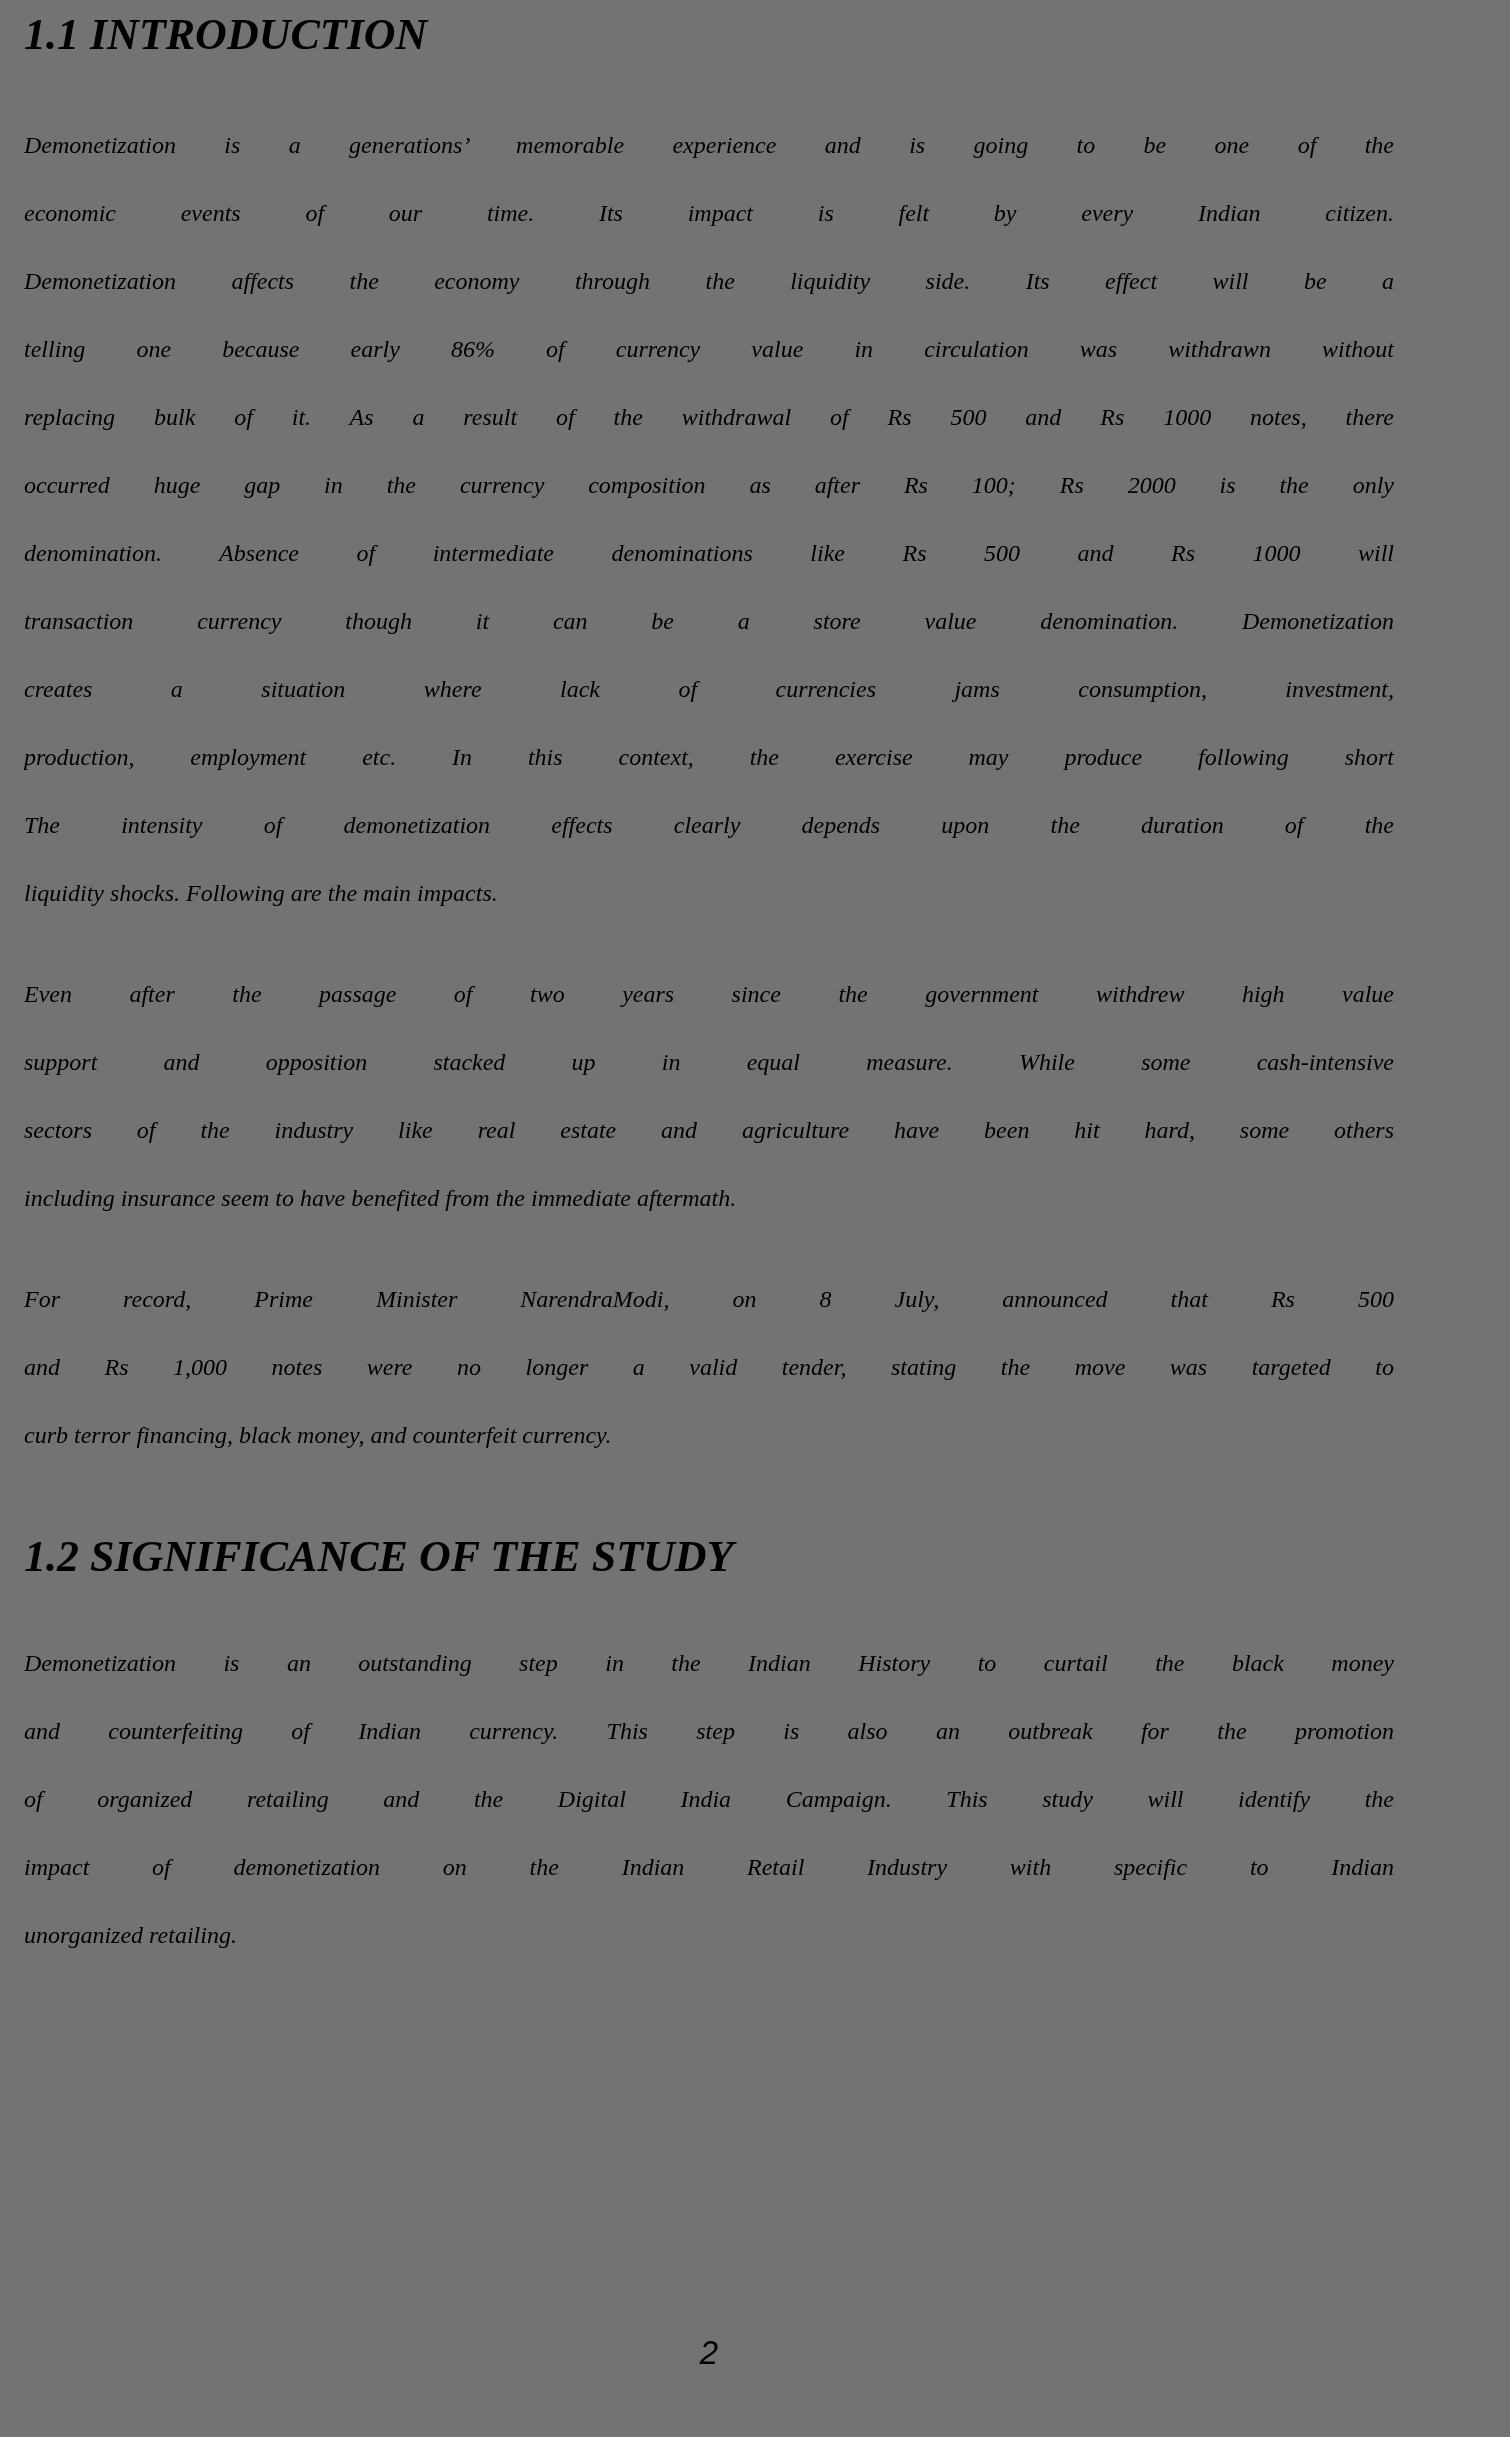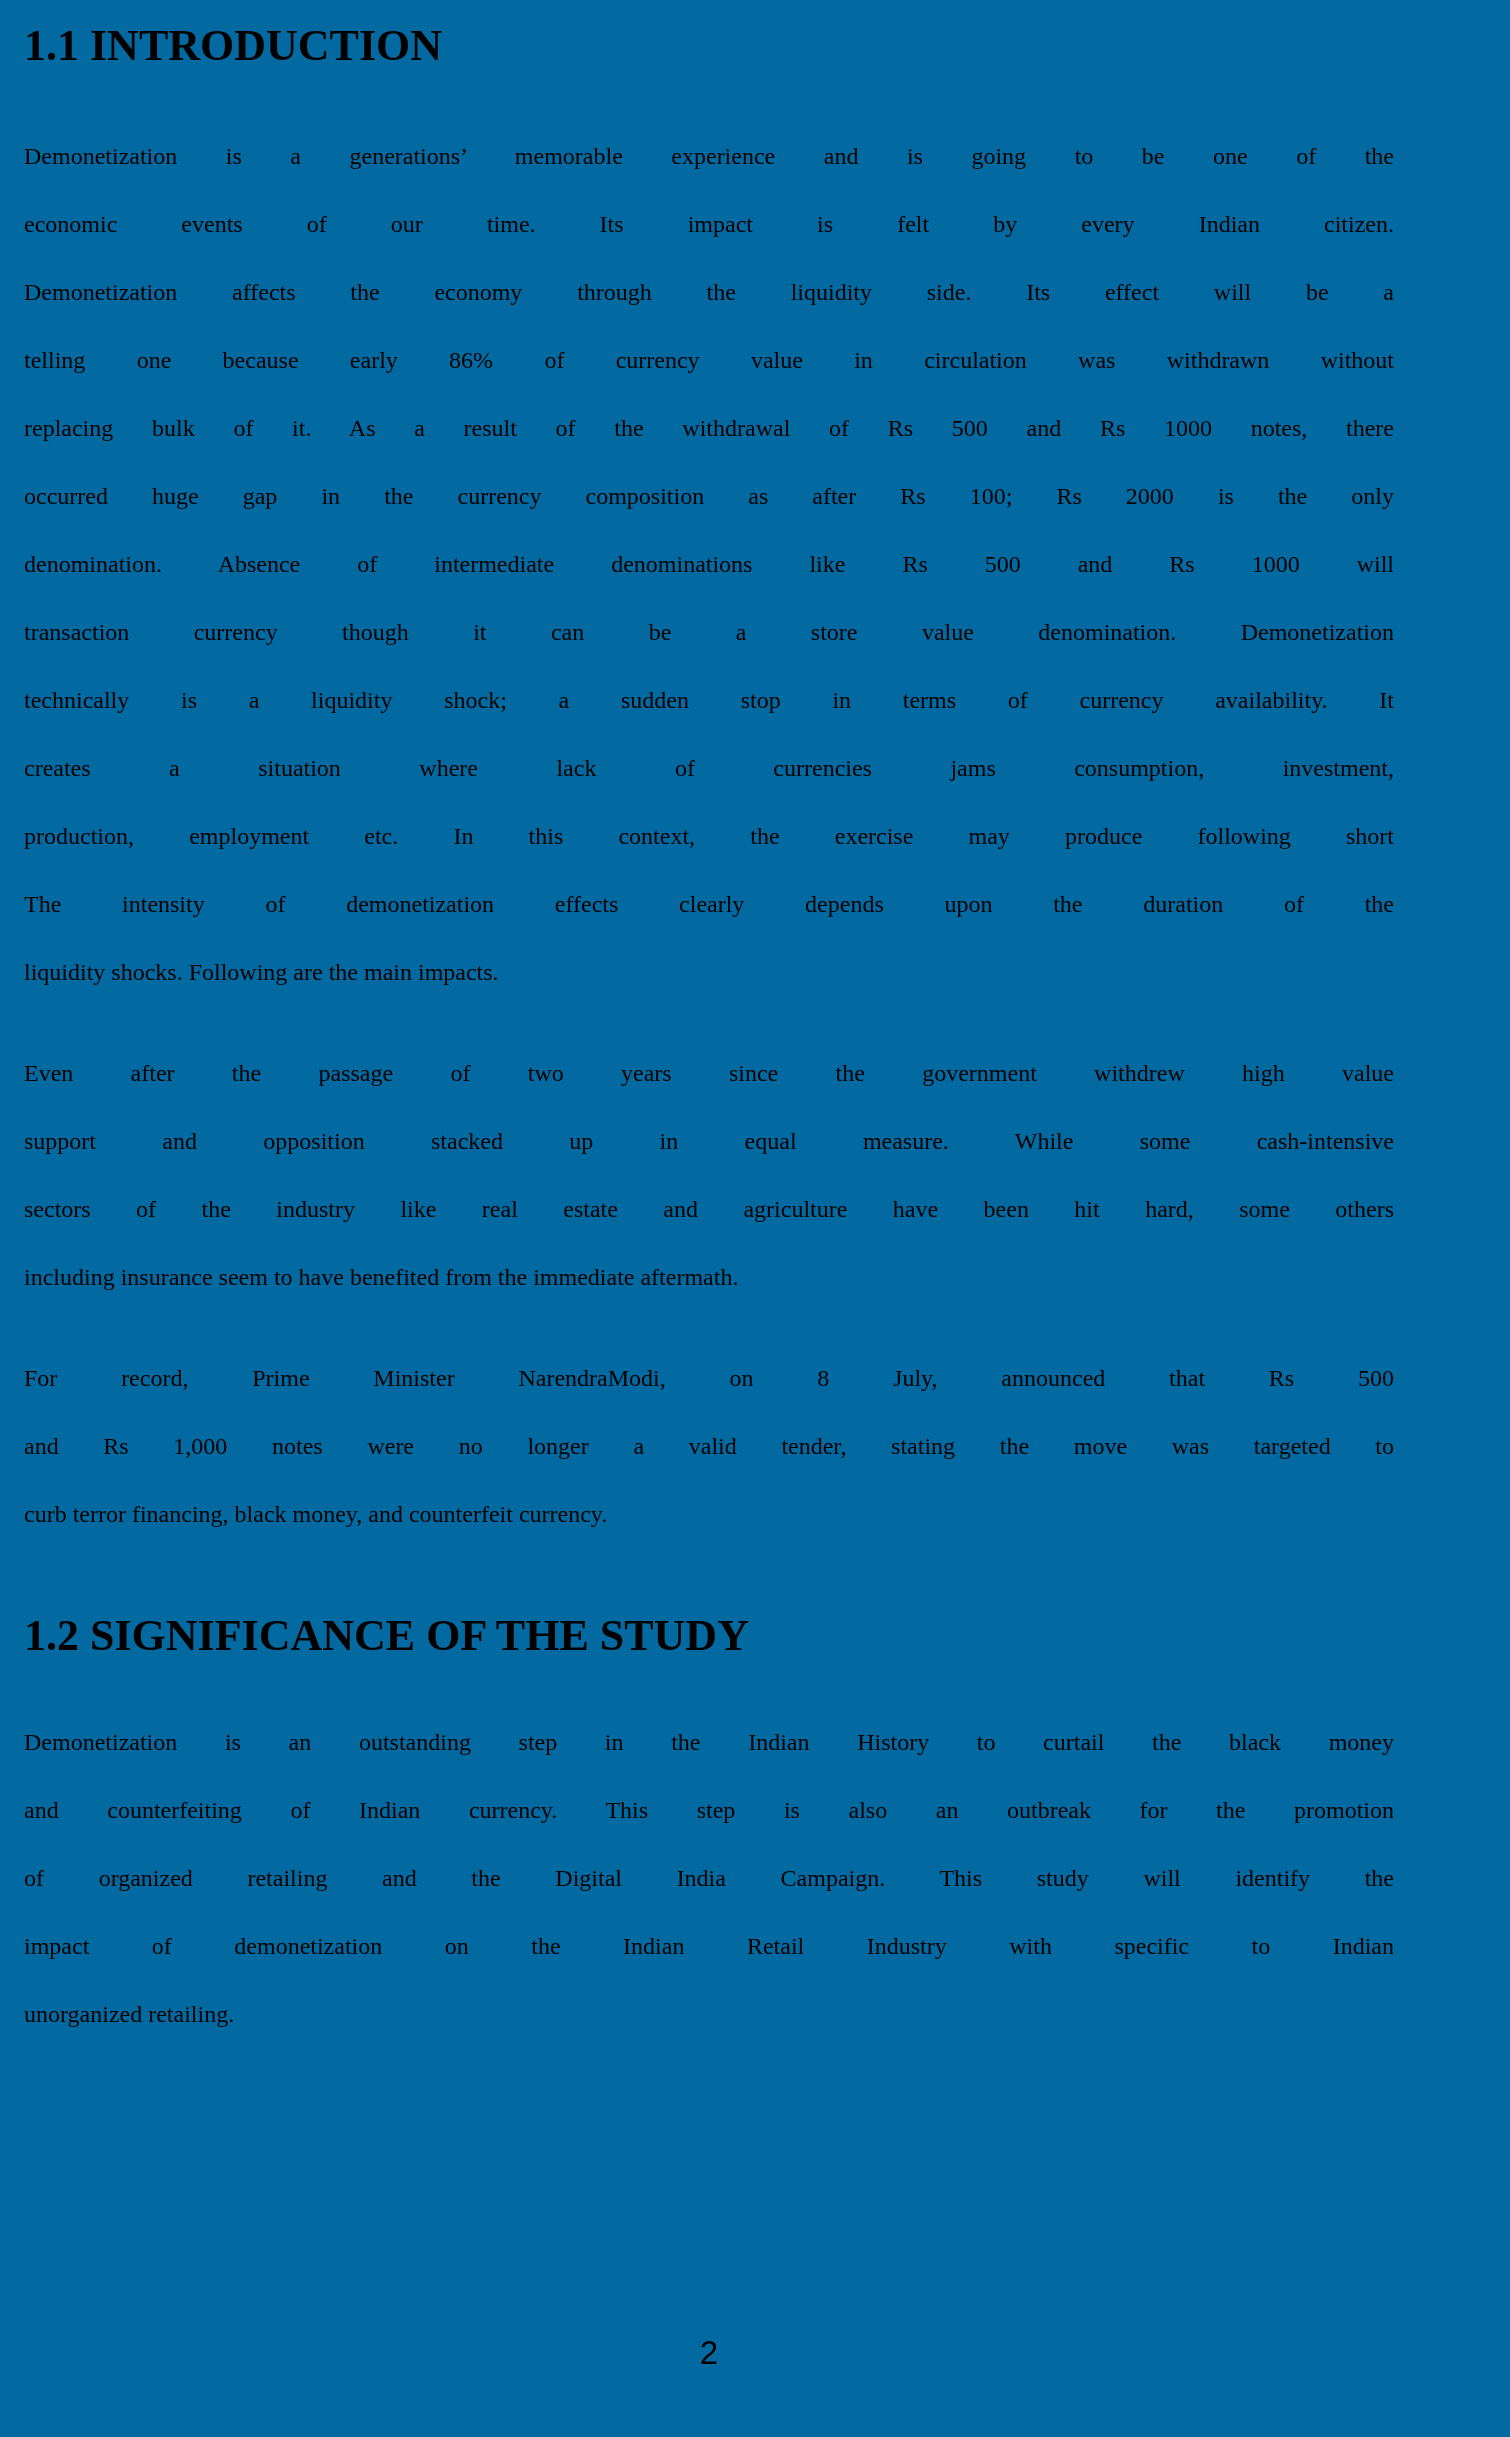--- a/index.html
+++ b/index.html
@@ -13,22 +13,23 @@
     font-family: "Liberation Serif", "DejaVu Serif", serif;
     color: #000000;
     position: relative;
     overflow: hidden;
   }
   .page {
     box-sizing: border-box;
     position: relative;
     width: 1511px;
     height: 2438px;
-    padding: 20px 117px 0 24px;
-    background: #0369a1;
+    padding: 9px 117px 0 24px;
+    background: #737373;
+    font-style: italic;
   }
   h1.heading {
     font-family: "Liberation Serif", "DejaVu Serif", serif;
     font-weight: bold;
     font-size: 44px;
     line-height: 51px;
     margin: 0 0 51px 0;
     letter-spacing: 0px;
   }
   h1.heading.second {
@@ -78,21 +79,20 @@
     <div class="paras">
         <div class="paragraph">
           <div class="line">Demonetization is a generations’ memorable experience and is going to be one of the</div>
           <div class="line">economic events of our time. Its impact is felt by every Indian citizen.</div>
           <div class="line">Demonetization affects the economy through the liquidity side. Its effect will be a</div>
           <div class="line">telling one because early 86% of currency value in circulation was withdrawn without</div>
           <div class="line">replacing bulk of it. As a result of the withdrawal of Rs 500 and Rs 1000 notes, there</div>
           <div class="line">occurred huge gap in the currency composition as after Rs 100; Rs 2000 is the only</div>
           <div class="line">denomination. Absence of intermediate denominations like Rs 500 and Rs 1000 will</div>
           <div class="line">transaction currency though it can be a store value denomination. Demonetization</div>
-          <div class="line">technically is a liquidity shock; a sudden stop in terms of currency availability. It</div>
           <div class="line">creates a situation where lack of currencies jams consumption, investment,</div>
           <div class="line">production, employment etc. In this context, the exercise may produce following short</div>
           <div class="line">The intensity of demonetization effects clearly depends upon the duration of the</div>
           <div class="line last">liquidity shocks. Following are the main impacts.</div>
         </div>
         <div class="paragraph">
           <div class="line">Even after the passage of two years since the government withdrew high value</div>
           <div class="line">support and opposition stacked up in equal measure. While some cash-intensive</div>
           <div class="line">sectors of the industry like real estate and agriculture have been hit hard, some others</div>
           <div class="line last">including insurance seem to have benefited from the immediate aftermath.</div>

